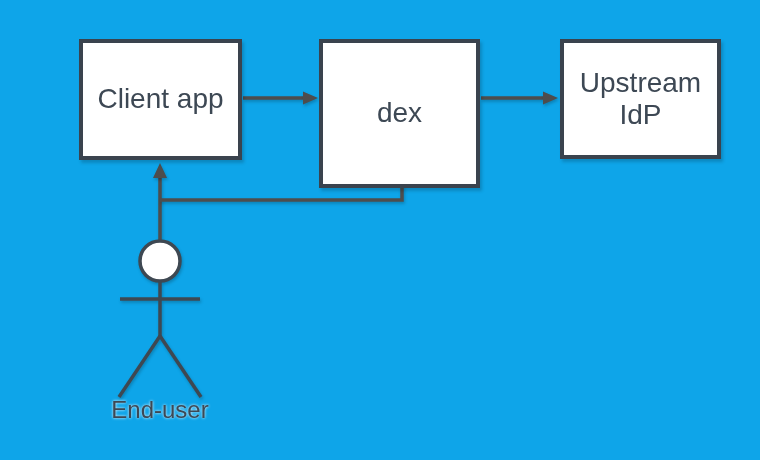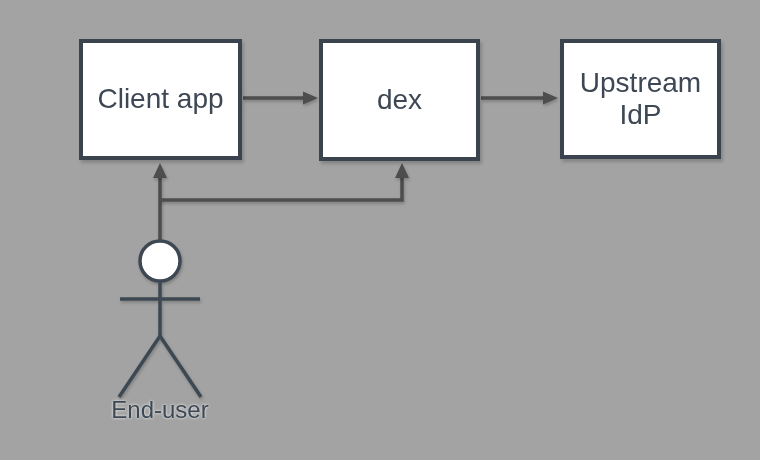--- a/index.html
+++ b/index.html
@@ -4,21 +4,21 @@
 <style>
   html, body {
     margin: 0;
     padding: 0;
     background: #ffffff;
   }
   #canvas {
     position: relative;
     width: 760px;
     height: 460px;
-    background: #a3a3a3;
+    background: #0ea5e9;
     overflow: hidden;
     font-family: "Liberation Sans", sans-serif;
   }
   .node {
     position: absolute;
     box-sizing: border-box;
     background: #ffffff;
     border: 4px solid #3a434e;
     display: flex;
     align-items: center;
@@ -106,21 +106,21 @@
       <path d="M 120 299 L 200 299"></path>
       <path d="M 160 336 L 119 397"></path>
       <path d="M 160 336 L 201 397"></path>
     </g>
   </svg>
 
   <div class="node" style="left:79px; top:39px; width:163px; height:121px;">
     <span class="node-label">Client app</span>
   </div>
 
-  <div class="node" style="left:319px; top:39px; width:161px; height:122px;">
+  <div class="node" style="left:319px; top:39px; width:161px; height:149px;">
     <span class="node-label">dex</span>
   </div>
 
   <div class="node" style="left:560px; top:39px; width:161px; height:120px;">
     <span class="node-label">Upstream
 IdP</span>
   </div>
 
   <div class="actor-label">End-user</div>
 

